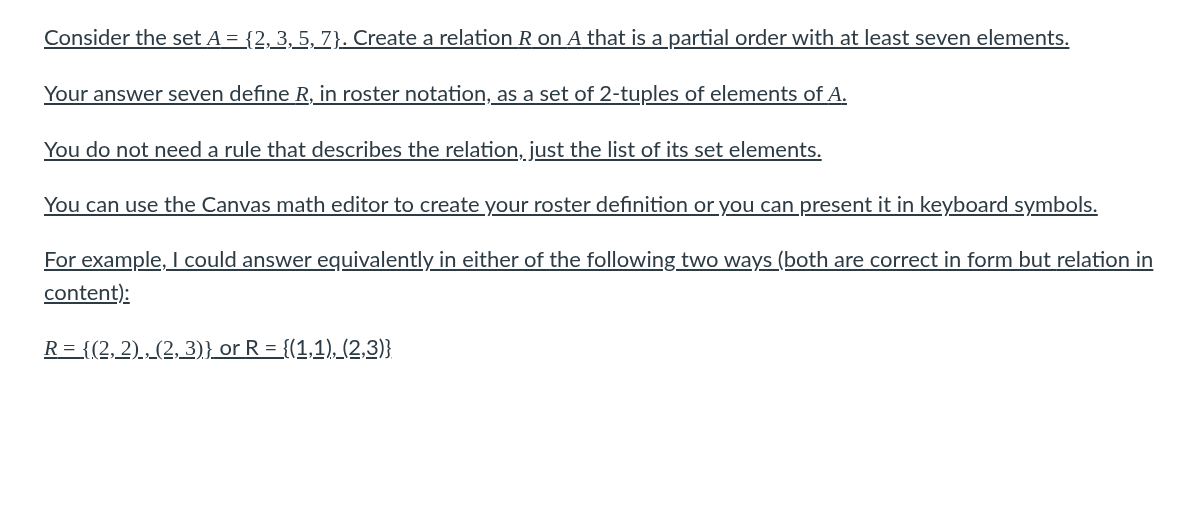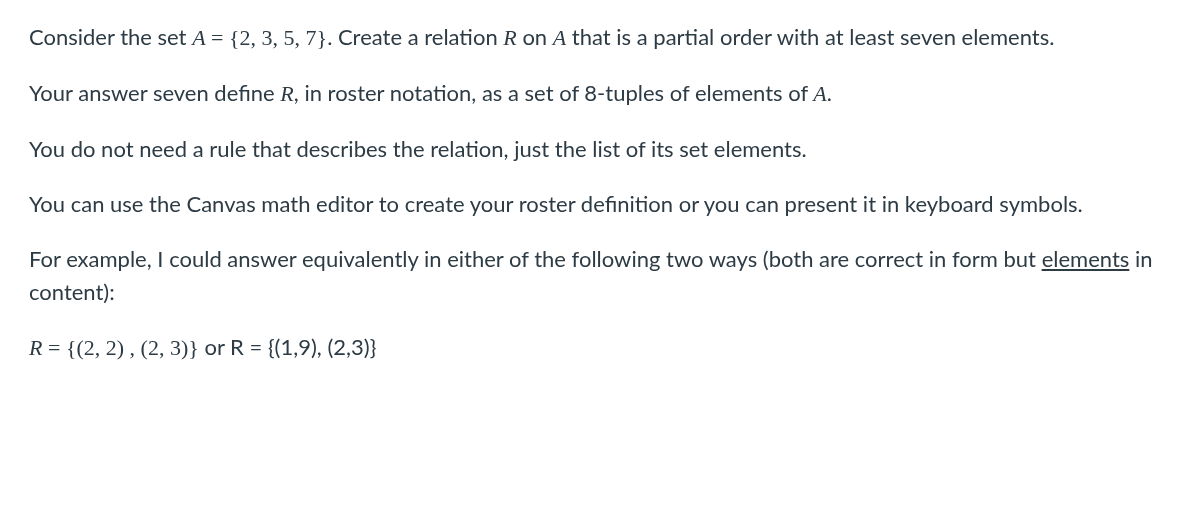--- a/index.html
+++ b/index.html
@@ -10,47 +10,48 @@
   }
   body {
     font-family: "Lato", "Helvetica Neue", Helvetica, Arial, sans-serif;
     font-size: 22px;
     line-height: 1.5;
     color: #2d3b45;
     padding: 20px 28px;
     box-sizing: border-box;
   }
   p {
-    margin: 0 0 22px 1px;
+    margin: 0 0 22px 16px;
+    text-decoration: underline;
   }
   .math {
     font-family: "Cambria Math", "STIXGeneral", "Times New Roman", serif;
     font-style: italic;
   }
   .math-up {
     font-style: normal;
   }
   .underline {
     text-decoration: underline;
   }
 </style>
 </head>
 <body>
 
 <p>
   <span>Consider the set </span><span class="math">A</span><span class="math math-up"> = </span><span class="math math-up">{2, 3, 5, 7}</span><span>. Create a relation </span><span class="math">R</span><span> on </span><span class="math">A</span><span> that is a partial order with at least seven elements.</span>
 </p>
 
 <p>
-  <span>Your answer seven define </span><span class="math">R</span><span>, in roster notation, as a set of 8-tuples of elements of </span><span class="math">A</span><span>.</span>
+  <span>Your answer seven define </span><span class="math">R</span><span>, in roster notation, as a set of 2-tuples of elements of </span><span class="math">A</span><span>.</span>
 </p>
 
 <p>You do not need a rule that describes the relation, just the list of its set elements.</p>
 
 <p>You can use the Canvas math editor to create your roster definition or you can present it in keyboard symbols.</p>
 
 <p>
-  <span>For example, I could answer equivalently in either of the following two ways (both are correct in form but </span><span class="underline">elements</span><span> in content):</span>
+  <span>For example, I could answer equivalently in either of the following two ways (both are correct in form but </span><span class="underline">relation</span><span> in content):</span>
 </p>
 
 <p>
-  <span class="math">R</span><span class="math math-up"> = </span><span class="math math-up">{(2, 2) , (2, 3)}</span><span> or </span><span> R = {(1,9), (2,3)}</span>
+  <span class="math">R</span><span class="math math-up"> = </span><span class="math math-up">{(2, 2) , (2, 3)}</span><span> or </span><span> R = {(1,1), (2,3)}</span>
 </p>
 
 </body></html>

